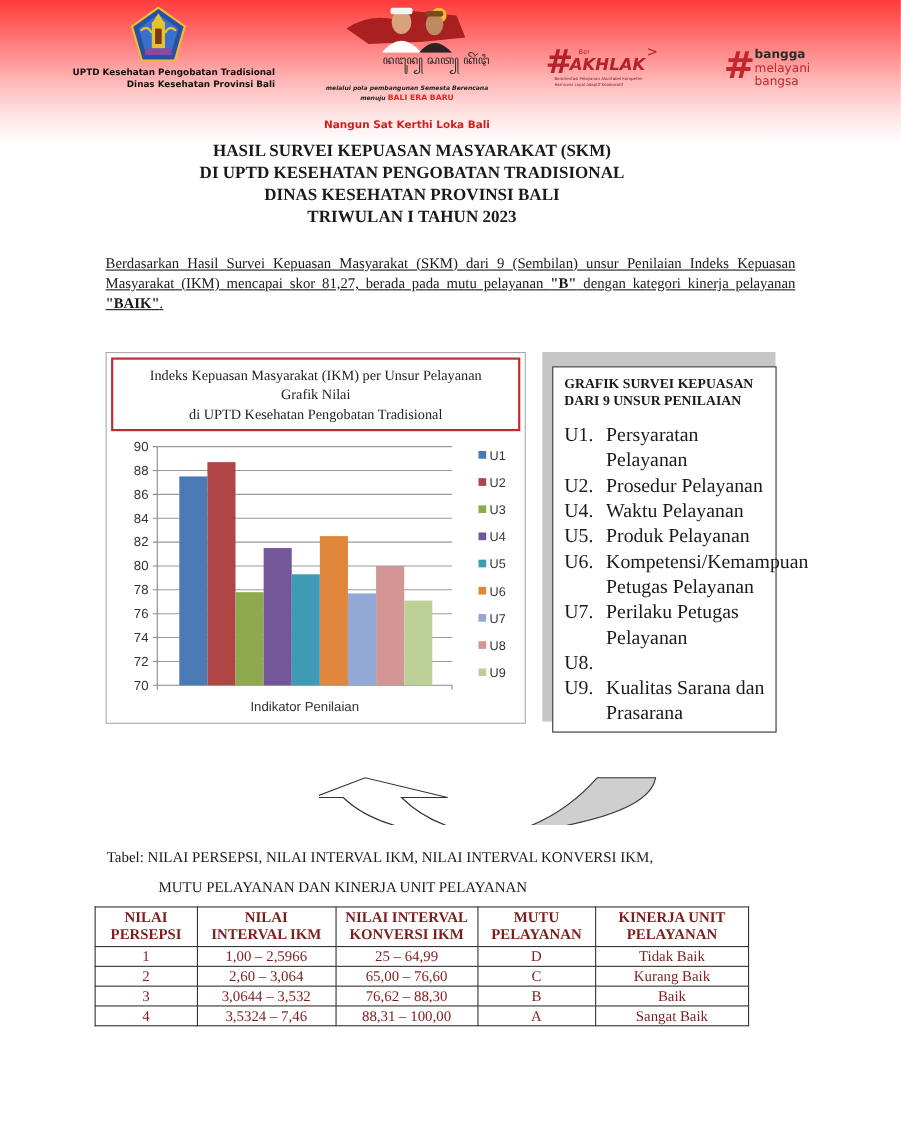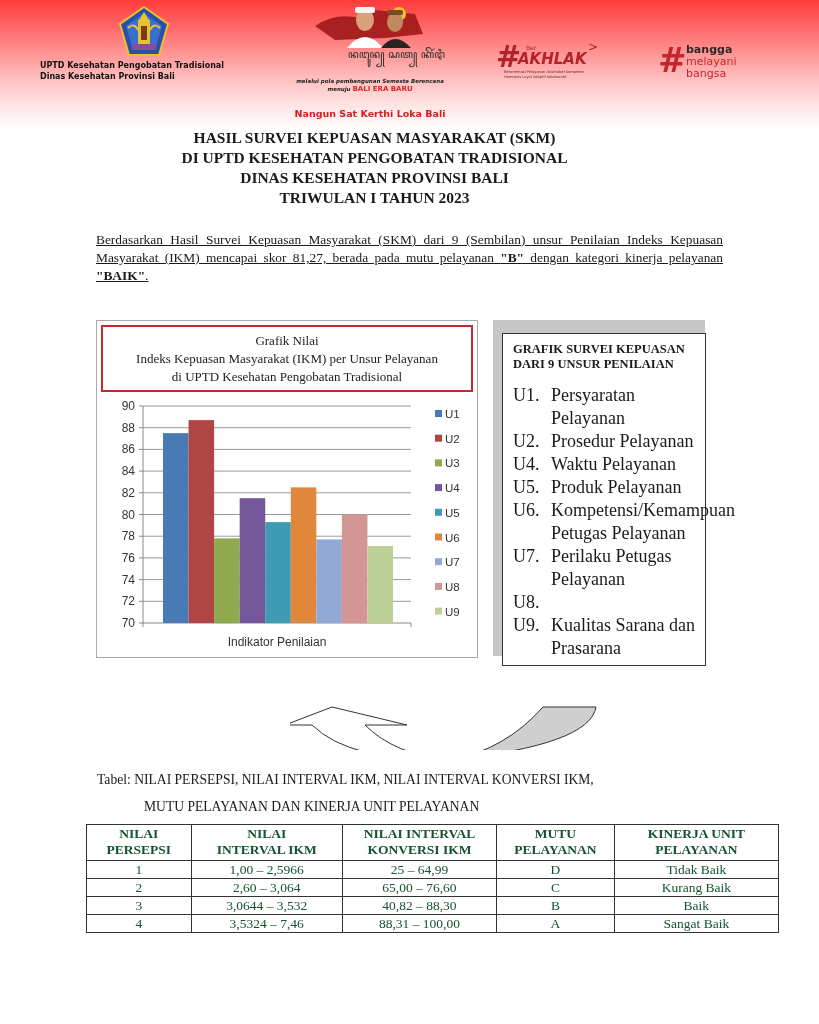--- a/index.html
+++ b/index.html
@@ -5,21 +5,21 @@
   * { box-sizing: border-box; margin: 0; padding: 0; }
   html, body { width: 819px; height: 1024px; background: #ffffff; overflow: hidden; }
   body { position: relative; font-family: "Liberation Serif", serif; color: #1a1a1a; }
 
   .header-band {
     position: absolute; left: 0; top: 0; width: 819px; height: 130px;
     background: linear-gradient(to bottom, #ff3b3b 0%, #ff6a6a 22%, #ffb3b3 55%, #ffe3e3 80%, #ffffff 100%);
   }
   .bali-emblem { position: absolute; left: 118px; top: 6px; width: 52px; height: 52px; }
   .org-text {
-    position: absolute; left: 40px; top: 60px; width: 210px; text-align: left;
+    position: absolute; left: 40px; top: 60px; width: 210px; text-align: right;
     font-family: "DejaVu Sans", sans-serif; font-weight: bold; font-size: 8px; line-height: 11px; color: #111;
   }
   .campaign { position: absolute; left: 285px; top: 2px; width: 170px; height: 100px; }
   .campaign .portrait-area {
     position: absolute; left: 30px; top: 2px; width: 110px; height: 44px;
   }
   .campaign .script-line {
     position: absolute; left: 10px; top: 44px; width: 150px; text-align: right;
     font-size: 11px; color: #333; letter-spacing: 0px; font-family: "DejaVu Sans", sans-serif;
   }
@@ -83,22 +83,22 @@
 
   .curve-arrow { position: absolute; left: 290px; top: 670px; }
 
   .table-caption {
     position: absolute; left: 97px; top: 766px; width: 640px;
     font-size: 13.6px; line-height: 27px; color: #1a1a1a;
   }
   .table-caption .line2 { padding-left: 47px; }
 
   table.ref {
-    position: absolute; left: 86px; top: 824px; width: 693px;
-    border-collapse: collapse; font-size: 13.5px; color: #14532d;
+    position: absolute; left: 86px; top: 824px; width: 595px;
+    border-collapse: collapse; font-size: 13.5px; color: #7f1d1d;
   }
   table.ref th, table.ref td { border: 1px solid #333; text-align: center; }
   table.ref th { font-weight: bold; font-size: 13.5px; line-height: 16px; padding: 1px 0 2px; }
   table.ref td { line-height: 17px; padding: 0; }
 </style>
 </head>
 <body>
 
 <div class="header-band"></div>
 
@@ -155,22 +155,22 @@
   <div>HASIL SURVEI KEPUASAN MASYARAKAT (SKM)</div>
   <div>DI UPTD KESEHATAN PENGOBATAN TRADISIONAL</div>
   <div>DINAS KESEHATAN PROVINSI BALI</div>
   <div>TRIWULAN I TAHUN 2023</div>
 </div>
 
 <p class="intro"><span>Berdasarkan Hasil Survei Kepuasan Masyarakat (SKM) dari 9 (Sembilan) unsur Penilaian Indeks Kepuasan Masyarakat (IKM) mencapai skor 81,27, berada pada mutu pelayanan </span><b>"B"</b><span> dengan kategori kinerja  pelayanan </span><b>"BAIK"</b><span>.</span></p>
 
 <div class="chart-box">
   <div class="chart-title-box">
+    <div>Indeks Kepuasan Masyarakat (IKM) per Unsur Pelayanan</div>
     <div>Grafik Nilai</div>
-    <div>Indeks Kepuasan Masyarakat (IKM) per Unsur Pelayanan</div>
     <div>di UPTD Kesehatan Pengobatan Tradisional</div>
   </div>
   <svg class="chart-svg" id="chart-svg" width="382" height="338">
       <line x1="46" x2="314" y1="302" y2="302" stroke="#8a8a8a" stroke-width="1"></line>
       <line x1="42" x2="46" y1="302" y2="302" stroke="#8a8a8a" stroke-width="1"></line>
       <text x="38" y="306" text-anchor="end" class="axis-text">70</text>
       <line x1="46" x2="314" y1="280.3" y2="280.3" stroke="#9a9a9a" stroke-width="1"></line>
       <line x1="42" x2="46" y1="280.3" y2="280.3" stroke="#8a8a8a" stroke-width="1"></line>
       <text x="38" y="284.3" text-anchor="end" class="axis-text">72</text>
       <line x1="46" x2="314" y1="258.6" y2="258.6" stroke="#9a9a9a" stroke-width="1"></line>
@@ -337,21 +337,21 @@
       <tr>
         <td>2</td>
         <td>2,60 – 3,064</td>
         <td>65,00 – 76,60</td>
         <td>C</td>
         <td>Kurang Baik</td>
       </tr>
       <tr>
         <td>3</td>
         <td>3,0644 – 3,532</td>
-        <td>40,82 – 88,30</td>
+        <td>76,62 – 88,30</td>
         <td>B</td>
         <td>Baik</td>
       </tr>
       <tr>
         <td>4</td>
         <td>3,5324 – 7,46</td>
         <td>88,31 – 100,00</td>
         <td>A</td>
         <td>Sangat Baik</td>
       </tr>

